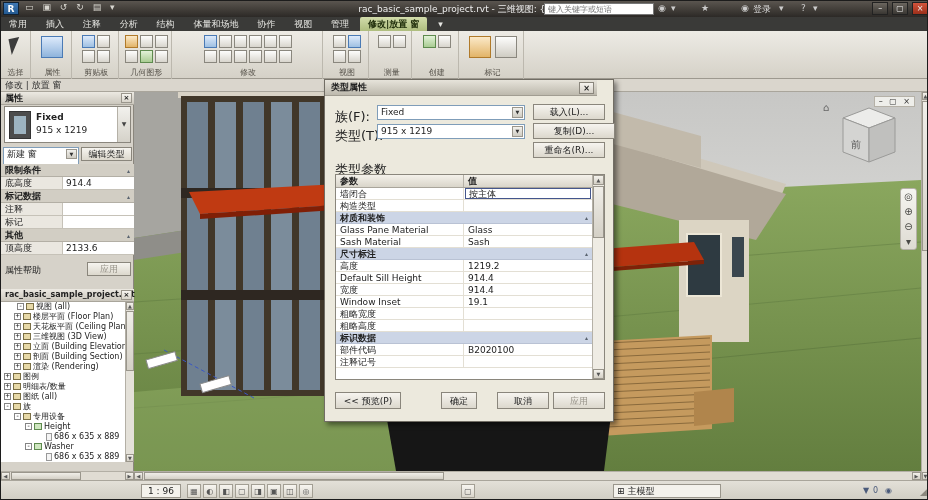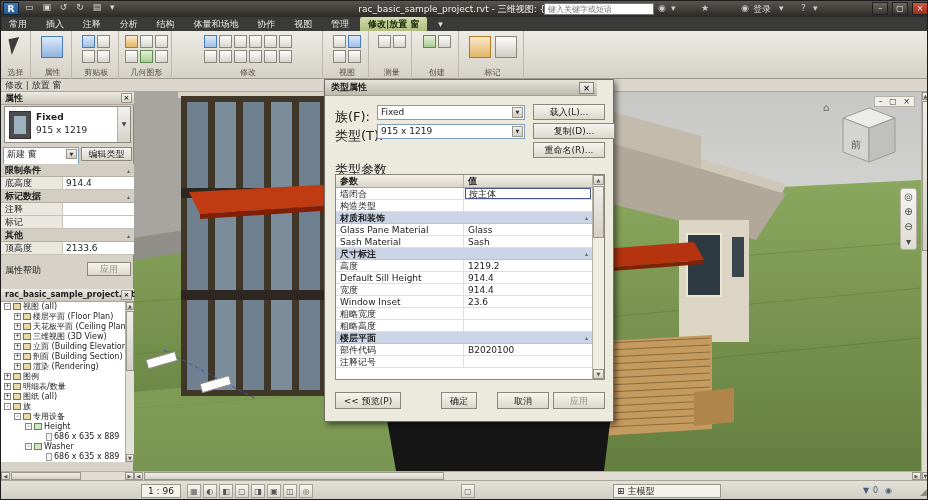--- a/index.html
+++ b/index.html
@@ -263,21 +263,21 @@
       <span style="position:absolute;left:4px;top:4px">属性帮助</span>
       <span class="xbtn dis" style="left:86px;top:2px;width:44px;height:14px;line-height:13px">应用</span>
     </div>
 
     <div class="phead pbhead" style="font-size:8px">
       <span>rac_basic_sample_project.rvt - ...</span>
       <span class="phx">×</span>
     </div>
 
     <div class="tree">
-      <div class="titem" style="padding-left:3px"><span class="texp">-</span><span class="tico"></span><span>视图 (all)</span></div>
+      <div class="titem" style="padding-left:16px"><span class="texp">-</span><span class="tico"></span><span>视图 (all)</span></div>
       <div class="titem" style="padding-left:13px"><span class="texp">+</span><span class="tico"></span><span>楼层平面 (Floor Plan)</span></div>
       <div class="titem" style="padding-left:13px"><span class="texp">+</span><span class="tico"></span><span>天花板平面 (Ceiling Plan)</span></div>
       <div class="titem" style="padding-left:13px"><span class="texp">+</span><span class="tico"></span><span>三维视图 (3D View)</span></div>
       <div class="titem" style="padding-left:13px"><span class="texp">+</span><span class="tico"></span><span>立面 (Building Elevation)</span></div>
       <div class="titem" style="padding-left:13px"><span class="texp">+</span><span class="tico"></span><span>剖面 (Building Section)</span></div>
       <div class="titem" style="padding-left:13px"><span class="texp">+</span><span class="tico"></span><span>渲染 (Rendering)</span></div>
       <div class="titem" style="padding-left:3px"><span class="texp">+</span><span class="tico"></span><span>图例</span></div>
       <div class="titem" style="padding-left:3px"><span class="texp">+</span><span class="tico"></span><span>明细表/数量</span></div>
       <div class="titem" style="padding-left:3px"><span class="texp">+</span><span class="tico"></span><span>图纸 (all)</span></div>
       <div class="titem" style="padding-left:3px"><span class="texp">-</span><span class="tico"></span><span>族</span></div>
@@ -463,32 +463,32 @@
         <div class="drow">
             <span class="dn">Default Sill Height</span>
             <span class="dv">914.4</span>
           </div>
         <div class="drow">
             <span class="dn">宽度</span>
             <span class="dv">914.4</span>
           </div>
         <div class="drow">
             <span class="dn">Window Inset</span>
-            <span class="dv">23.6</span>
+            <span class="dv">19.1</span>
           </div>
         <div class="drow">
             <span class="dn">粗略宽度</span>
             <span class="dv"></span>
           </div>
         <div class="drow">
             <span class="dn">粗略高度</span>
             <span class="dv"></span>
           </div>
         <div class="dsec">
-            <span>楼层平面</span>
+            <span>标识数据</span>
             <span class="sc">▴</span>
           </div>
         <div class="drow">
             <span class="dn">部件代码</span>
             <span class="dv">B2020100</span>
           </div>
         <div class="drow">
             <span class="dn">注释记号</span>
             <span class="dv"></span>
           </div>

